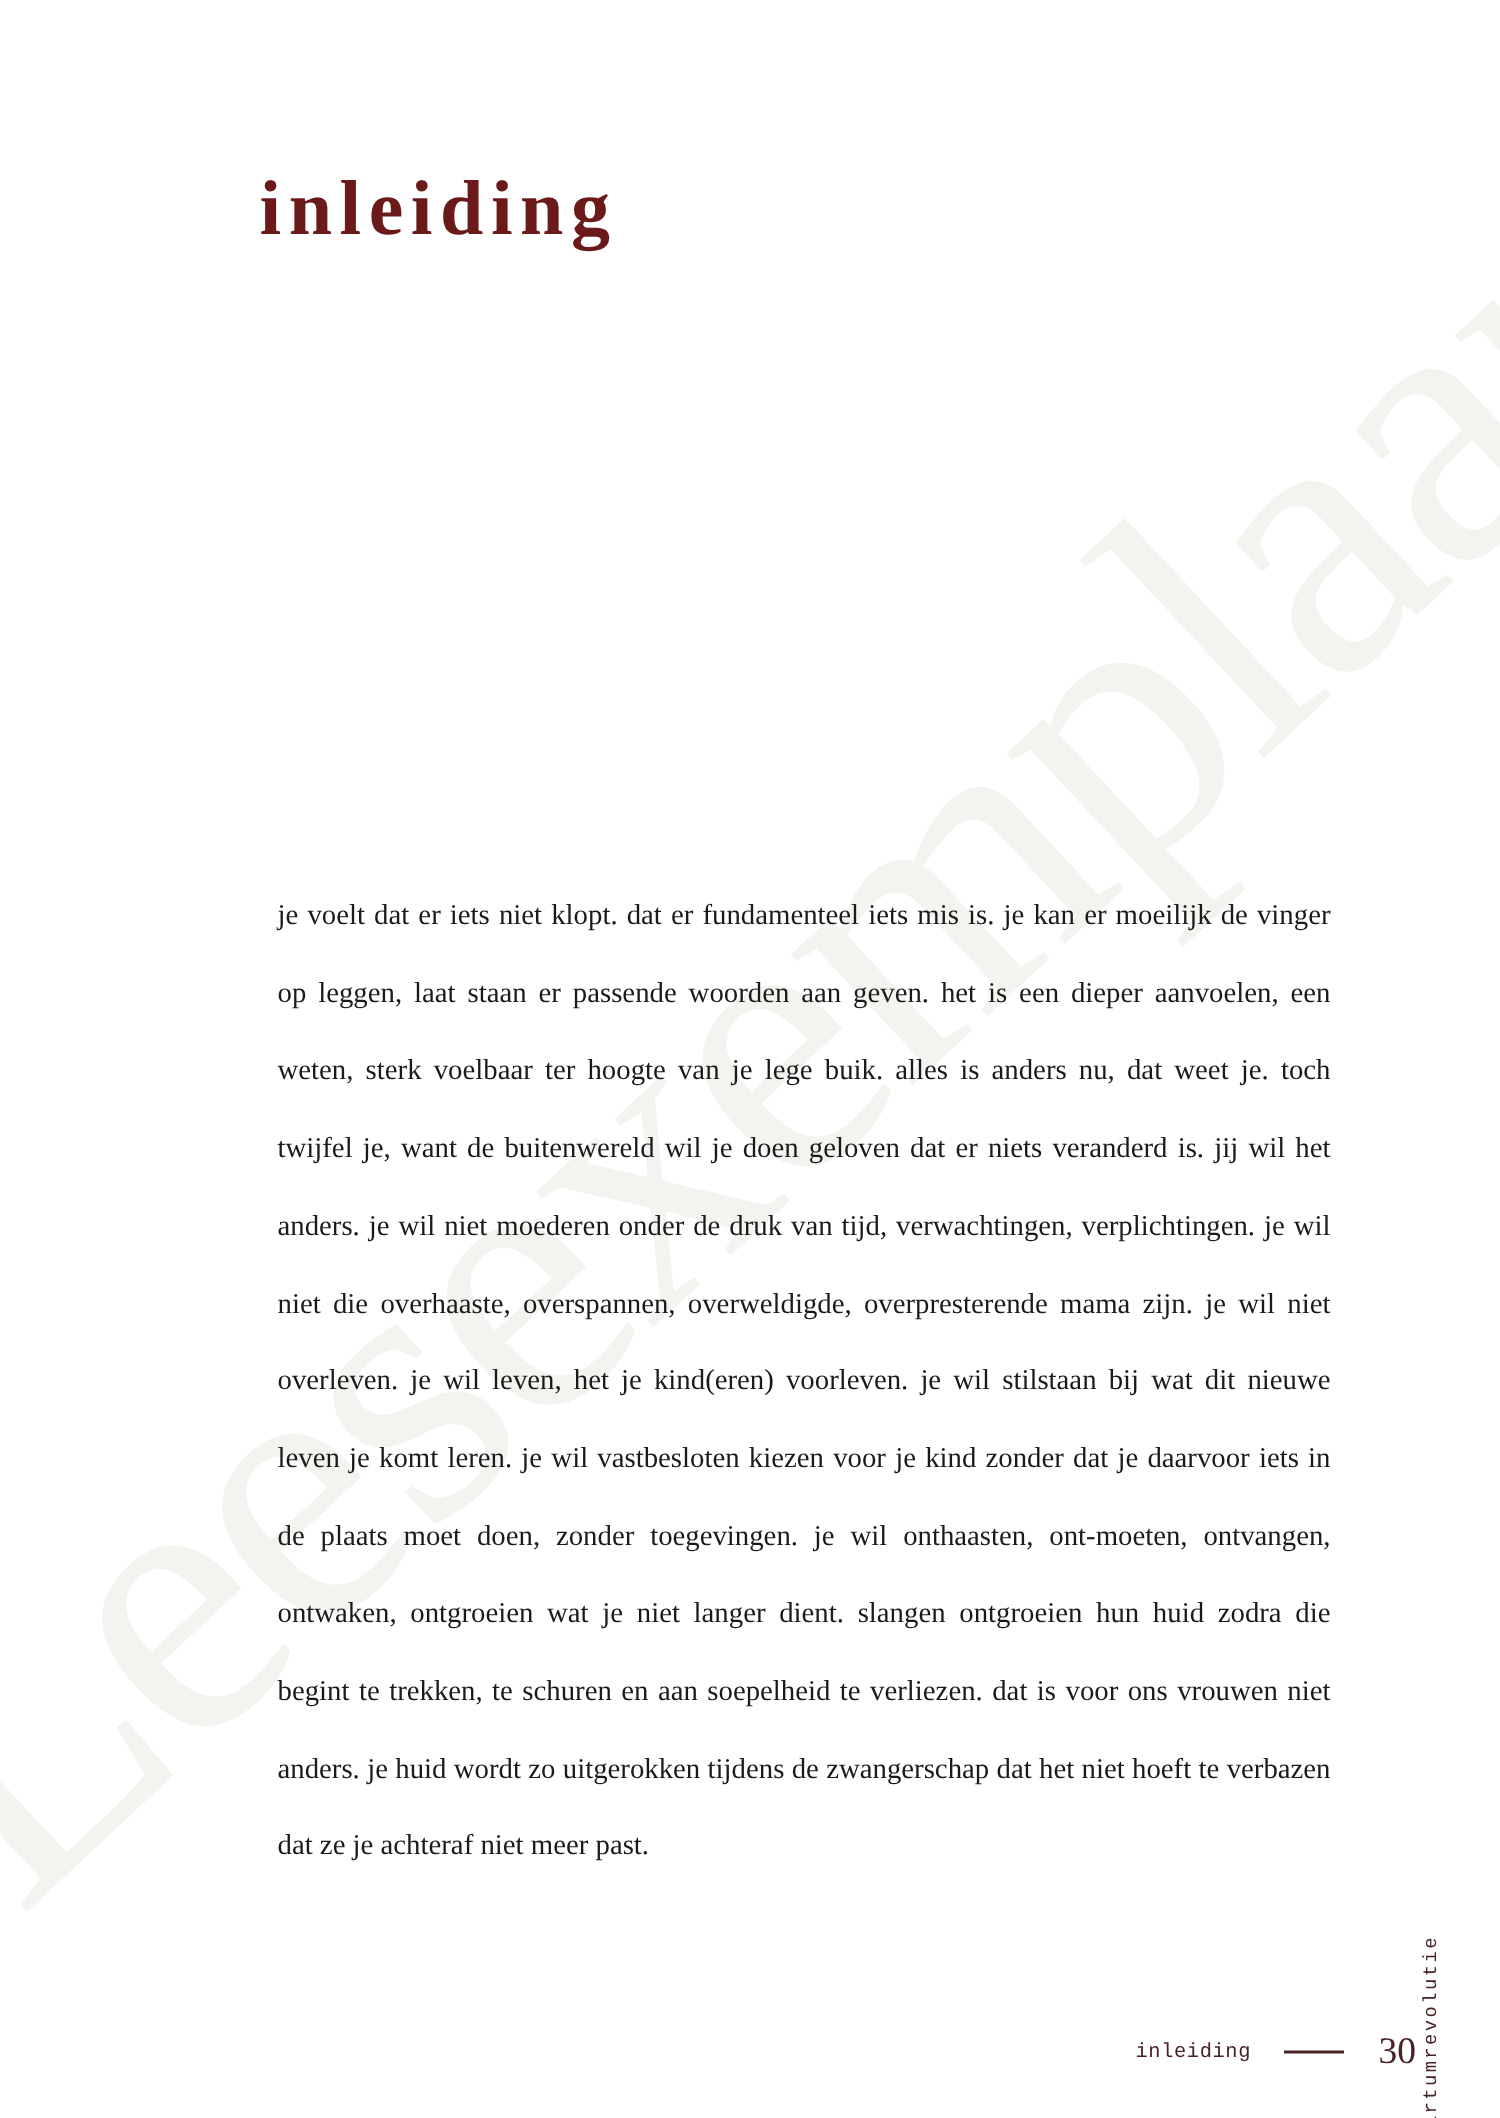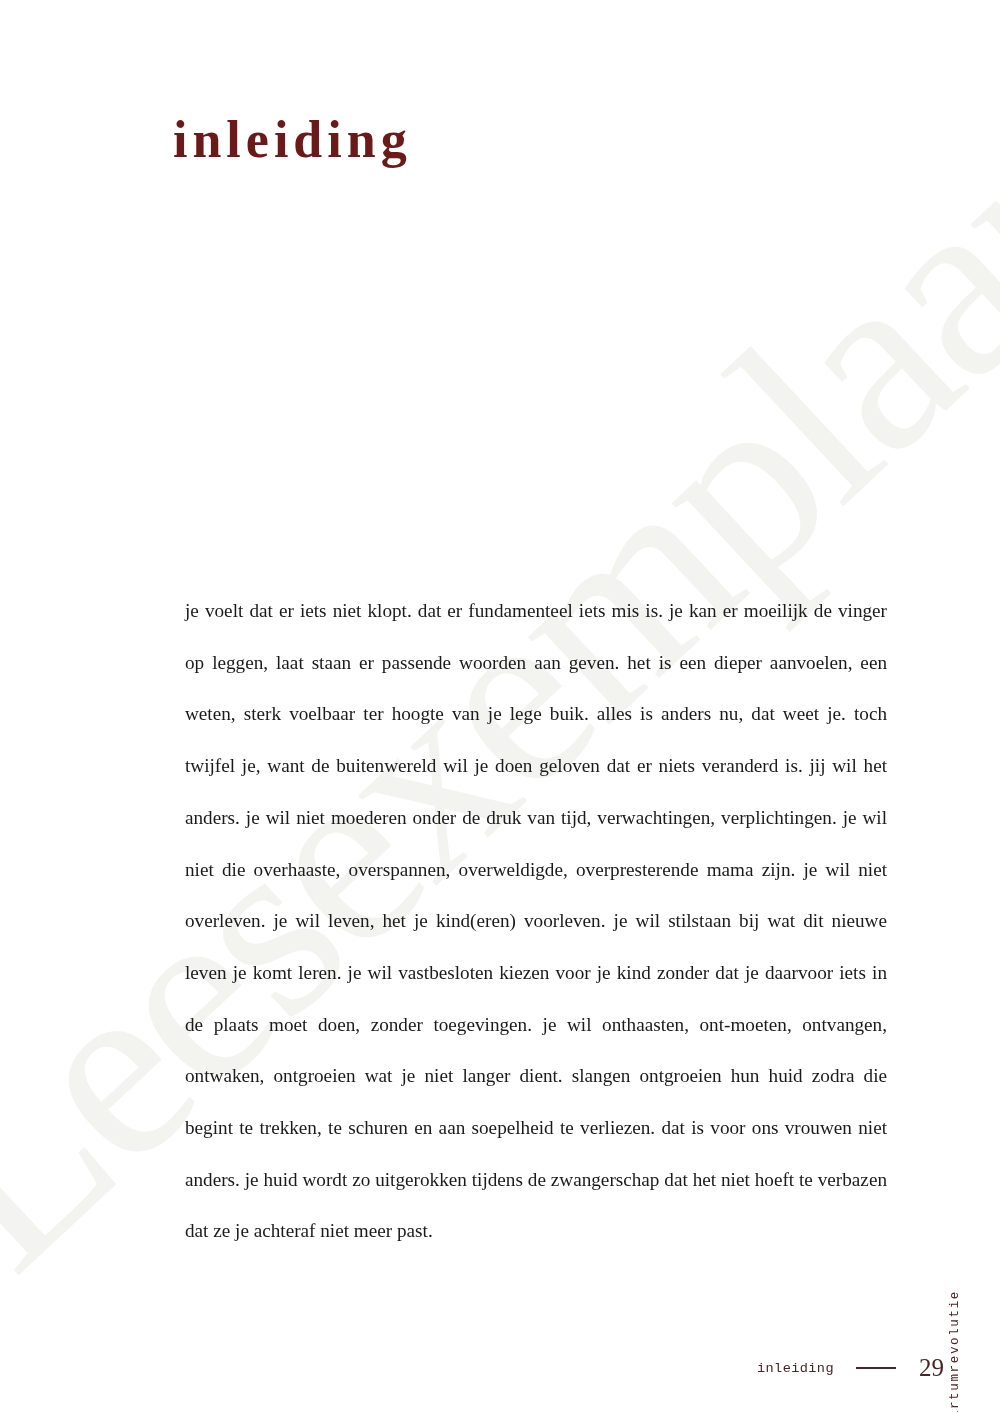--- a/index.html
+++ b/index.html
@@ -135,16 +135,16 @@
 
   <div class="body-block">
     <p class="body-paragraph">je voelt dat er iets niet klopt. dat er fundamenteel iets mis is. je kan er moeilijk de vinger op leggen, laat staan er passende woorden aan geven. het is een dieper aanvoelen, een weten, sterk voelbaar ter hoogte van je lege buik. alles is anders nu, dat weet je. toch twijfel je, want de buitenwereld wil je doen geloven dat er niets veranderd is. jij wil het anders. je wil niet moederen onder de druk van tijd, verwachtingen, verplichtingen. je wil niet die overhaaste, overspannen, overweldigde, overpresterende mama zijn. je wil niet overleven. je wil leven, het je kind(eren) voorleven. je wil stilstaan bij wat dit nieuwe leven je komt leren. je wil vastbesloten kiezen voor je kind zonder dat je daarvoor iets in de plaats moet doen, zonder toegevingen. je wil onthaasten, ont-moeten, ontvangen, ontwaken, ontgroeien wat je niet langer dient. slangen ontgroeien hun huid zodra die begint te trekken, te schuren en aan soepelheid te verliezen. dat is voor ons vrouwen niet anders. je huid wordt zo uitgerokken tijdens de zwangerschap dat het niet hoeft te verbazen dat ze je achteraf niet meer past.</p>
   </div>
 
   <div class="side-label">de post-partumrevolutie</div>
 
   <div class="page-footer">
     <span class="footer-label">inleiding</span>
     <span class="footer-rule"></span>
-    <span class="page-number">29</span>
+    <span class="page-number">30</span>
   </div>
 
 </div>
 
 </body></html>

